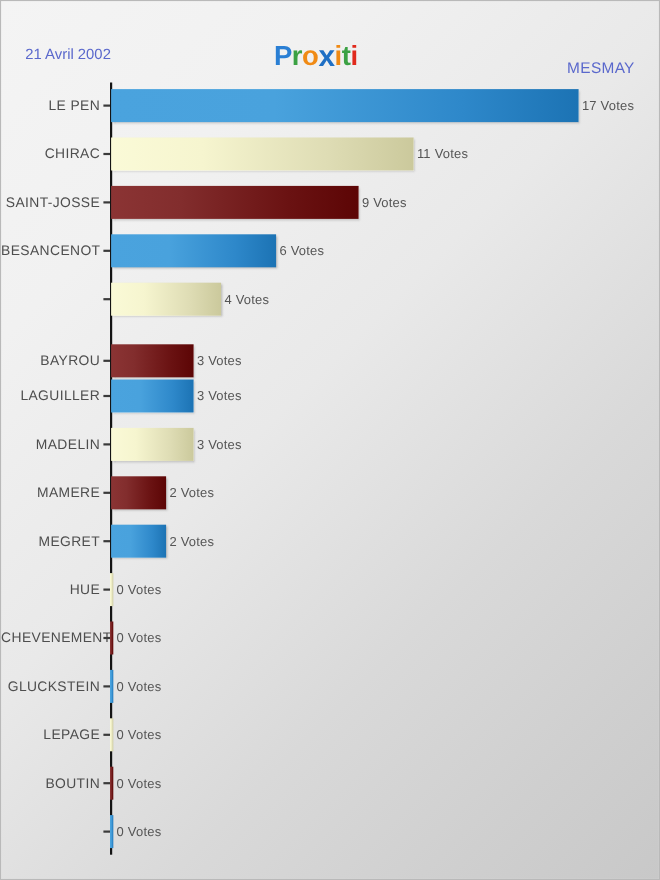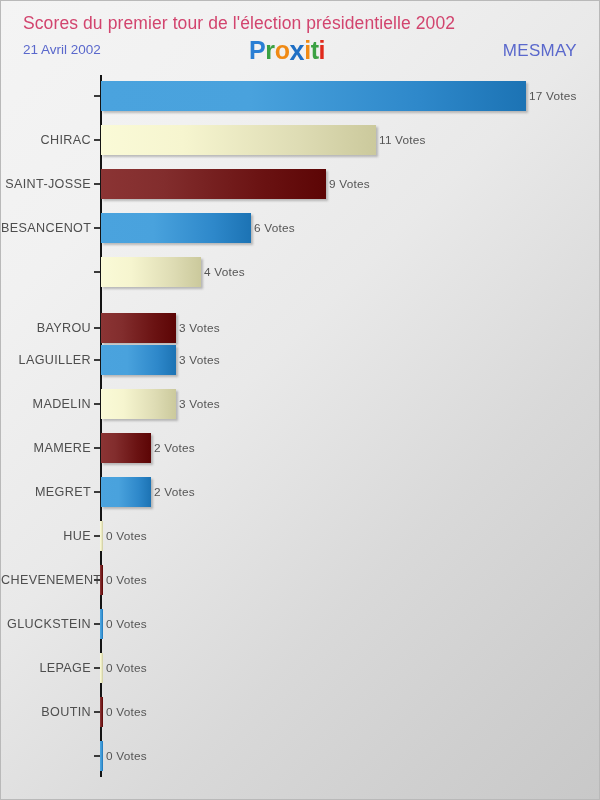--- a/index.html
+++ b/index.html
@@ -42,22 +42,22 @@
     position: absolute;
     left: 22px;
     top: 41px;
     font-size: 13.5px;
     color: #5a68cc;
     white-space: nowrap;
   }
   #chart-location {
     position: absolute;
     right: 24px;
-    top: 40px;
-    font-size: 17px;
+    top: 52px;
+    font-size: 14px;
     color: #5a68cc;
     letter-spacing: 0.3px;
     white-space: nowrap;
   }
   #brand-logo {
     position: absolute;
     left: 248px;
     top: 36px;
     font-size: 25px;
     font-weight: bold;
@@ -145,30 +145,30 @@
     letter-spacing: 0.2px;
     white-space: nowrap;
   }
 </style>
 </head>
 <body>
 
 <div id="chart-root">
 
   <div id="header">
-    <div id="chart-title">Scores du premier tour de l'élection présidentielle 2002</div>
     <div id="chart-subtitle">21 Avril 2002</div>
     <div id="brand-logo"><span style="color: rgb(42, 127, 212);">P</span><span style="color: rgb(59, 161, 67);">r</span><span style="color: rgb(240, 138, 20);">o</span><span class="lg-x" style="color: rgb(31, 111, 196);">x</span><span style="color: rgb(240, 138, 20);">i</span><span style="color: rgb(59, 161, 67);">t</span><span style="color: rgb(224, 42, 28);">i</span></div>
     <div id="chart-location">MESMAY</div>
   </div>
 
   <div id="plot-area">
     <div id="axis-line"></div>
     <div id="bars-container">
         <div class="bar-row" style="top: 8px;">
+          <div class="bar-label">LE PEN</div>
           <div class="bar-tick"></div>
           <div class="bar-rect c-blue" style="width: 425px;"></div>
           <div class="bar-value" style="left: 528px;">17 Votes</div>
         </div>
         <div class="bar-row" style="top: 52px;">
           <div class="bar-label">CHIRAC</div>
           <div class="bar-tick"></div>
           <div class="bar-rect c-cream" style="width: 275px;"></div>
           <div class="bar-value" style="left: 378px;">11 Votes</div>
         </div>

